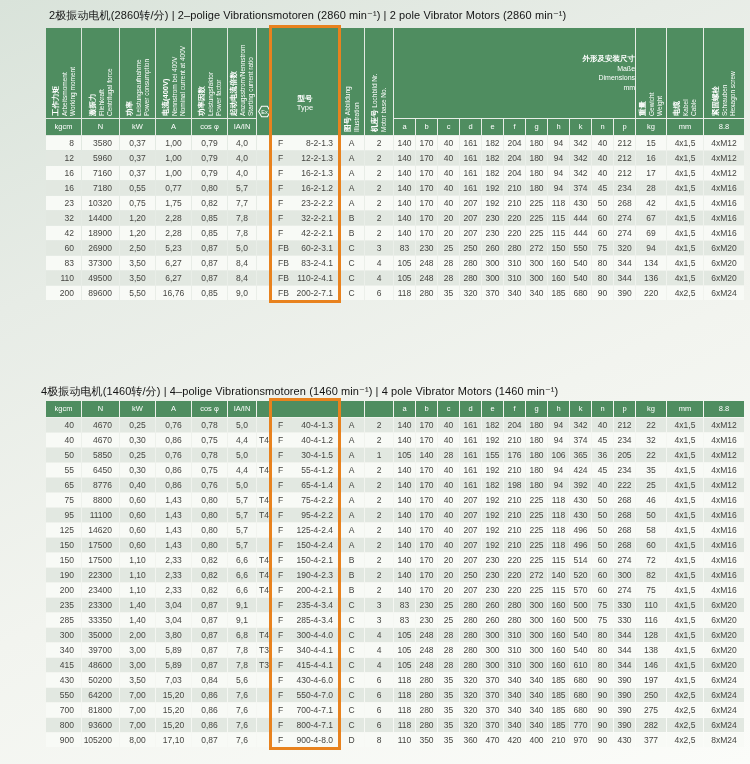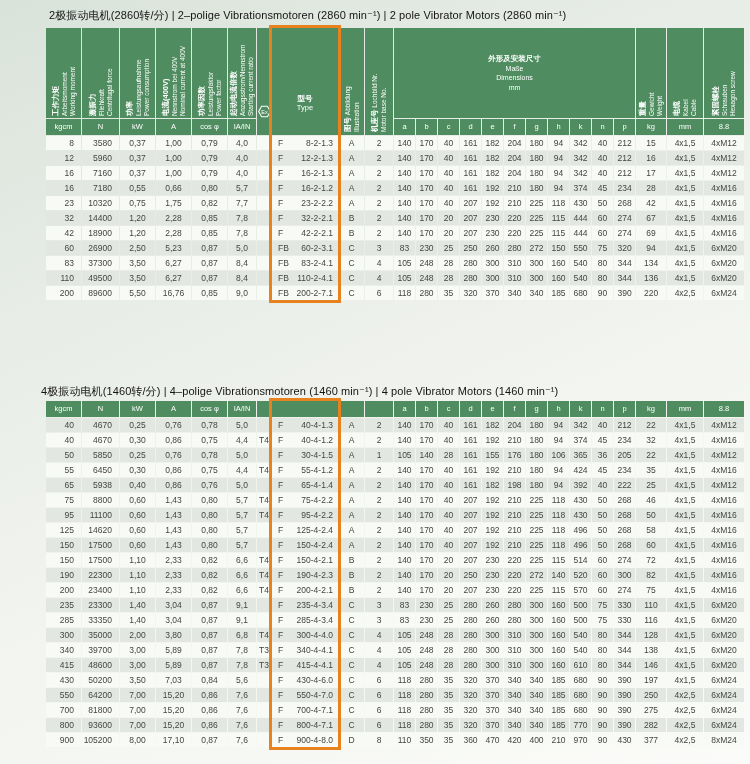--- a/index.html
+++ b/index.html
@@ -18,21 +18,21 @@
   #tbl0{top:27px;}
   #tbl1{top:400px;}
   td{background:var(--green);color:#fff;text-align:center;vertical-align:middle;padding:0;overflow:hidden;}
   td.hc{font-size:6.5px;}
   td.tall{height:90px;}
   td.full{height:107px;vertical-align:bottom;}
   .vwrap{position:relative;width:100%;height:100%;}
   .vtext{position:absolute;left:50%;top:50%;transform:translate(-50%,-50%) rotate(-90deg);width:86px;line-height:1.3;text-align:left;white-space:normal;}
   td.full .vtext{width:100px;}
   .zh{font-size:7.5px;font-weight:bold;}
-  .dims div{line-height:1.35;font-size:7px;}
+  .dims div{line-height:1.35;font-size:7px;text-align:right;}
   .typelabel{padding-bottom:22px;font-size:7.5px;line-height:1.3;}
   .exwrap{padding-bottom:16px;}
   tr.units td{height:16px;font-size:7.5px;line-height:16px;white-space:nowrap;}
   tr.data td{background:var(--plain);color:var(--txt);font-size:8.5px;height:14px;line-height:14px;white-space:nowrap;}
   tr.data.stripe td{background:var(--stripe);}
   tr.data td.ra{text-align:right;padding-right:7px;}
   .typeflex{display:flex;justify-content:space-between;padding:0 5px 0 6px;}
   .orange-box{position:absolute;border:3px solid var(--orange);pointer-events:none;background:transparent;}
 </style>
 </head>
@@ -248,21 +248,21 @@
         <td>40</td>
         <td>212</td>
         <td>17</td>
         <td>4x1,5</td>
         <td>4xM12</td>
       </tr>
       <tr class="data stripe">
         <td class="ra">16</td>
         <td class="ra">7180</td>
         <td>0,55</td>
-        <td>0,66</td>
+        <td>0,77</td>
         <td>0,80</td>
         <td>5,7</td>
         <td></td>
         <td>
           <div class="typeflex">
             <span>F</span>
             <span>16-2-1.2</span>
           </div>
         </td>
         <td>A</td>
@@ -676,21 +676,21 @@
         <td>94</td>
         <td>424</td>
         <td>45</td>
         <td>234</td>
         <td>35</td>
         <td>4x1,5</td>
         <td>4xM16</td>
       </tr>
       <tr class="data stripe">
         <td class="ra">65</td>
-        <td class="ra">5938</td>
+        <td class="ra">8776</td>
         <td>0,40</td>
         <td>0,86</td>
         <td>0,76</td>
         <td>5,0</td>
         <td></td>
         <td>
           <div class="typeflex">
             <span>F</span>
             <span>65-4-1.4</span>
           </div>

